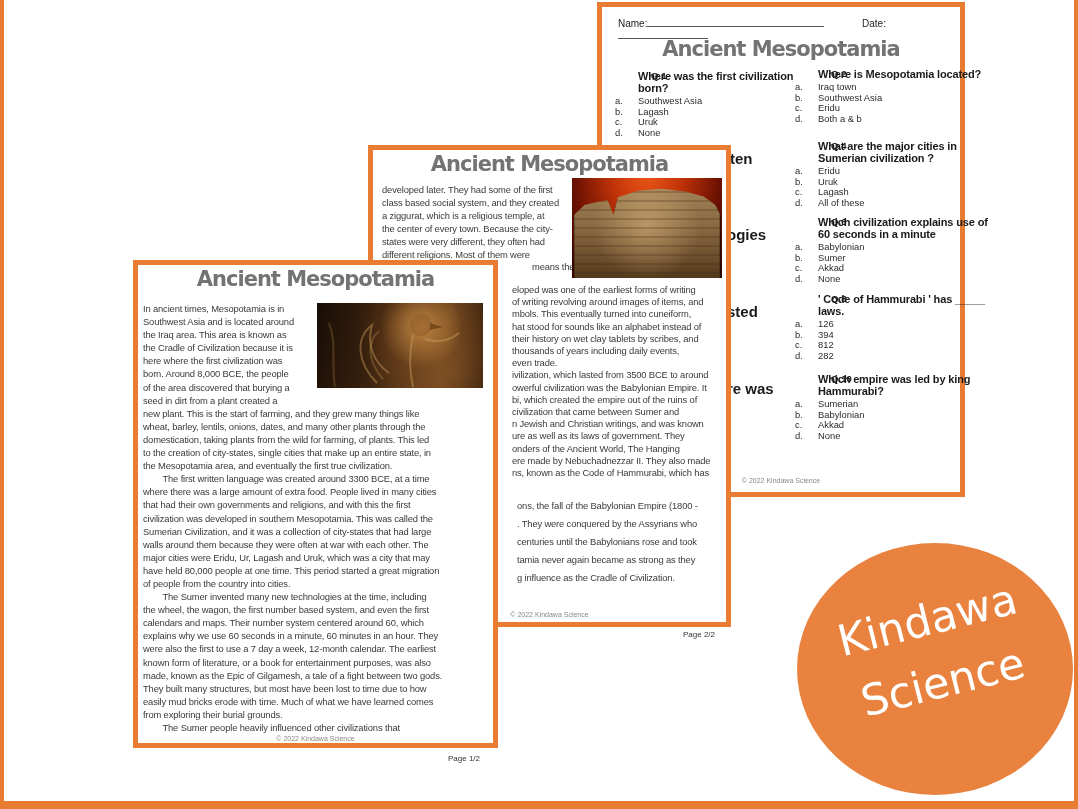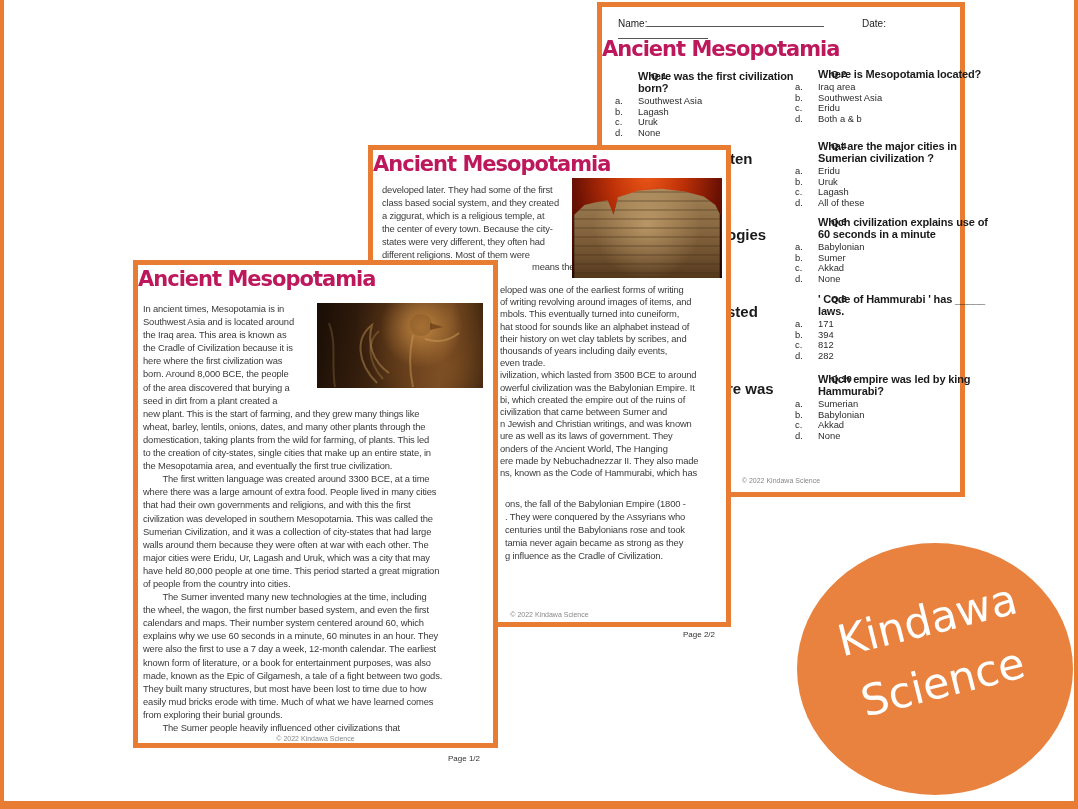--- a/index.html
+++ b/index.html
@@ -14,22 +14,22 @@
   .frame.right{ right:0; top:0; width:4px; height:809px; }
   .frame.bottom{ left:0; bottom:0; width:1078px; height:8px; }
 
   
   .page{ position:absolute; background:#fff; border:5px solid var(--orange);
          box-sizing:border-box; color:var(--ink); }
   .page-questions{ left:597px; top:2px;  width:368px; height:495px; z-index:1; }
   .page-reading2 { left:368px; top:145px; width:363px; height:482px; z-index:2; }
   .page-reading1 { left:133px; top:260px; width:365px; height:488px; z-index:3; }
 
-  .ws-title{ position:absolute; left:0; right:0; text-align:left;
-             font-family:"DejaVu Sans", sans-serif; font-weight:700; color:#be185d;
+  .ws-title{ position:absolute; left:0; right:0; text-align:center;
+             font-family:"DejaVu Sans", sans-serif; font-weight:700; color:#737373;
              font-size:21px; letter-spacing:-1px; }
 
   .bodytext{ position:absolute; white-space:pre; font-size:9.4px;
              letter-spacing:-0.15px; line-height:13.1px; color:#3a3a3a; }
 
   .footer-c{ position:absolute; left:0; right:0; text-align:center;
              font-size:7px; color:#888; }
   .footer-p{ position:absolute; font-size:8px; color:#333;margin-top:20px; }
 
   
@@ -113,21 +113,21 @@
     <div class="lfrag" style="left:125px; top:219px">ogies</div>
     <div class="lfrag" style="left:125px; top:296px">sted</div>
     <div class="lfrag" style="left:125px; top:373px">re was</div>
 
     <div class="qblock" style="left:193px; top:61px">
       <span class="qnum">Q.2</span>
       <div class="qtext">Where is Mesopotamia located?</div>
       <div class="opts">
         <div class="optrow">
             <span class="optk">a.</span>
-            <span>Iraq area</span>
+            <span>Iraq town</span>
           </div>
         <div class="optrow">
             <span class="optk">b.</span>
             <span>Southwest Asia</span>
           </div>
         <div class="optrow">
             <span class="optk">c.</span>
             <span>Eridu</span>
           </div>
         <div class="optrow">
@@ -185,21 +185,21 @@
       </div>
     </div>
 
     <div class="qblock" style="left:193px; top:286px">
       <span class="qnum">Q.8</span>
       <div class="qtext">' Code of Hammurabi ' has _____
 laws.</div>
       <div class="opts">
         <div class="optrow">
             <span class="optk">a.</span>
-            <span>171</span>
+            <span>126</span>
           </div>
         <div class="optrow">
             <span class="optk">b.</span>
             <span>394</span>
           </div>
         <div class="optrow">
             <span class="optk">c.</span>
             <span>812</span>
           </div>
         <div class="optrow">
@@ -242,37 +242,37 @@
       <div class="tab-outline"></div>
       <div class="tab-fill"></div>
     </div>
     <div class="bodytext" style="left:9px; top:33px; line-height:13px">developed later. They had some of the first
 class based social system, and they created
 a ziggurat, which is a religious temple, at
 the center of every town. Because the city-
 states were very different, they often had
 different religions. Most of them were</div>
     <div class="bodytext" style="left:159px; top:110px; line-height:13px">means they</div>
-    <div class="bodytext" style="left:127px; top:134px; line-height:12.2px">eloped was one of the earliest forms of writing
+    <div class="bodytext" style="left:139px; top:134px; line-height:12.2px">eloped was one of the earliest forms of writing
 of writing revolving around images of items, and
 mbols. This eventually turned into cuneiform,
 hat stood for sounds like an alphabet instead of
 their history on wet clay tablets by scribes, and
 thousands of years including daily events,
 even trade.
 ivilization, which lasted from 3500 BCE to around
 owerful civilization was the Babylonian Empire. It
 bi, which created the empire out of the ruins of
 civilization that came between Sumer and
 n Jewish and Christian writings, and was known
 ure as well as its laws of government. They
 onders of the Ancient World, The Hanging
 ere made by Nebuchadnezzar II. They also made
 ns, known as the Code of Hammurabi, which has</div>
-    <div class="bodytext" style="left:132px; top:347px; line-height:13px">ons, the fall of the Babylonian Empire (1800 -
+    <div class="bodytext" style="left:144px; top:347px; line-height:18px">ons, the fall of the Babylonian Empire (1800 -
 . They were conquered by the Assyrians who
 centuries until the Babylonians rose and took
 tamia never again became as strong as they
 g influence as the Cradle of Civilization.</div>
     <div class="footer-c" style="top:461px">© 2022 Kindawa Science</div>
     <div class="footer-p" style="top:460px; right:11px">Page 2/2</div>
   </div>
 
   <div class="page page-reading1">
     <div class="ws-title" style="top:2px">Ancient Mesopotamia</div>

